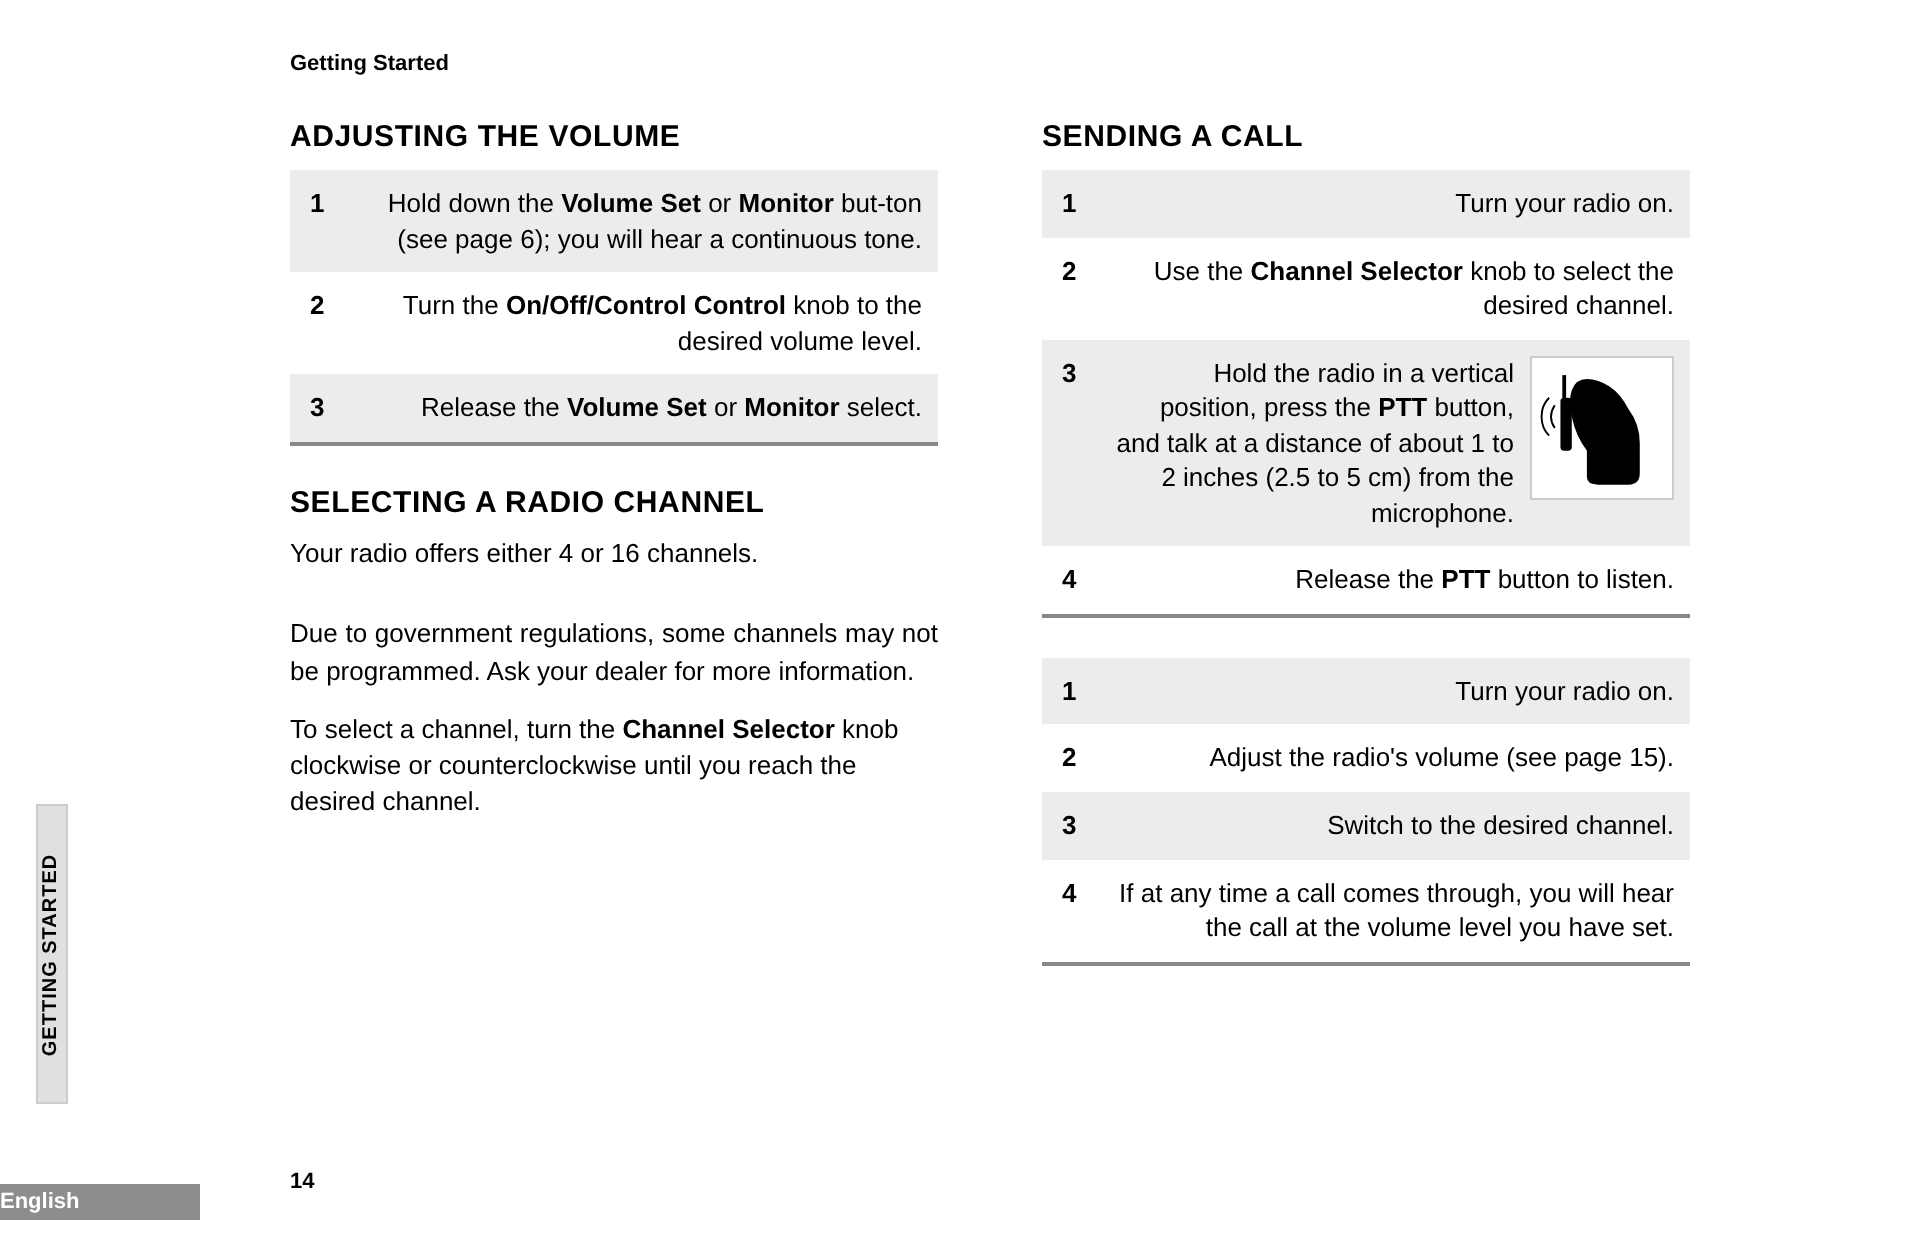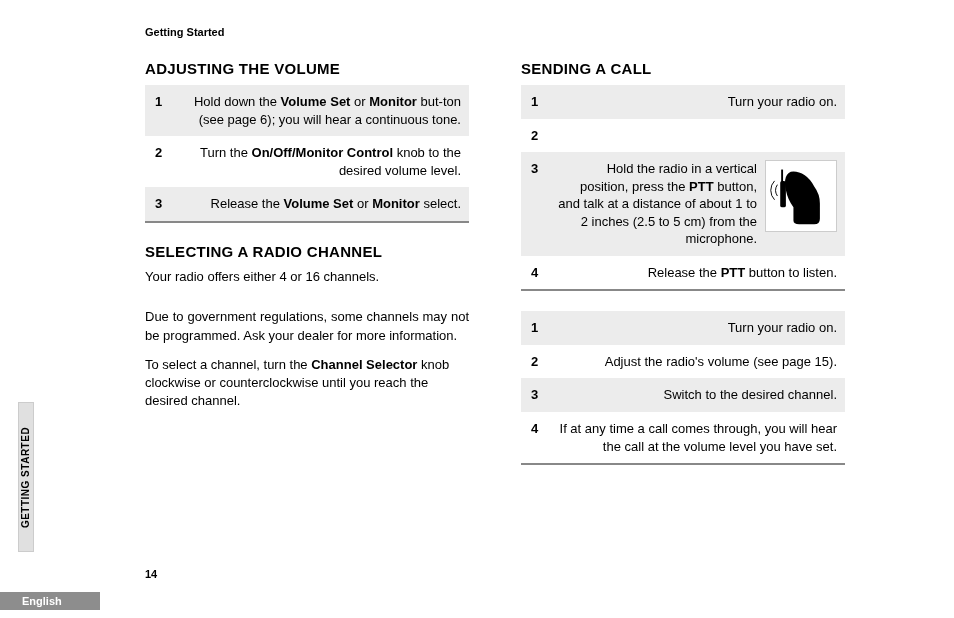--- a/index.html
+++ b/index.html
@@ -103,37 +103,36 @@
   .side-tab span {
     transform: rotate(-90deg);
     white-space: nowrap;
     font-size: 10px;
     font-weight: bold;
     letter-spacing: 0.5px;
   }
   .page-num {
     position: absolute;
     left: 145px;
-    bottom: 38px;
+    bottom: 21px;
     font-size: 11px;
     font-weight: bold;
   }
   .lang-bar {
     position: absolute;
     left: 0;
     bottom: 8px;
     width: 100px;
     height: 18px;
     background: #8d8d8d;
     color: #fff;
     font-size: 11px;
     font-weight: bold;
     display: flex;
     align-items: center;
-    padding-left: 22px;
   }
   .b { font-weight: bold; }
 </style>
 </head>
 <body>
 
 <div class="side-tab">
   <span>GETTING STARTED</span>
 </div>
 
@@ -148,21 +147,21 @@
       <div class="steps">
         <div class="step shade">
           <div class="step-num">1</div>
           <div class="step-body">
             <span>Hold down the </span><span class="b">Volume Set</span><span> or </span><span class="b">Monitor</span><span> but-ton </span><span>(see page 6); you will hear a continuous tone.</span>
           </div>
         </div>
         <div class="step">
           <div class="step-num">2</div>
           <div class="step-body">
-            <span>Turn the </span><span class="b">On/Off/Monitor Control</span><span> knob to the desired volume level.</span>
+            <span>Turn the </span><span class="b">On/Off/Control Control</span><span> knob to the desired volume level.</span>
           </div>
         </div>
         <div class="step shade">
           <div class="step-num">3</div>
           <div class="step-body">
             <span>Release the </span><span class="b">Volume Set</span><span> or </span><span class="b">Monitor</span><span> select.</span>
           </div>
         </div>
       </div>
 
@@ -180,20 +179,23 @@
     <div class="col">
 
       <h2 class="section">SENDING A CALL</h2>
       <div class="steps">
         <div class="step shade">
           <div class="step-num">1</div>
           <div class="step-body">Turn your radio on.</div>
         </div>
         <div class="step">
           <div class="step-num">2</div>
+          <div class="step-body">
+            <span>Use the </span><span class="b">Channel Selector</span><span> knob to select the desired channel.</span>
+          </div>
         </div>
         <div class="step shade">
           <div class="step-num">3</div>
           <div class="step-body">
             <span>Hold the radio in a vertical position, press the </span><span class="b">PTT</span><span> button, and talk at a distance of about 1 to 2 inches (2.5 to 5 cm) from the microphone.</span>
           </div>
           <div class="step-img">
             <svg viewBox="0 0 72 72" width="68" height="68">
               <path d="M28 10 Q22 10 20 16 Q18 22 20 30 Q22 40 28 48 L28 62 Q28 66 34 66 L50 66 Q56 66 56 60 L56 44 Q56 34 50 26 Q46 18 40 14 Q34 10 28 10 Z" fill="#000"></path>
               <rect x="14" y="20" width="6" height="28" rx="2" fill="#000"></rect>

